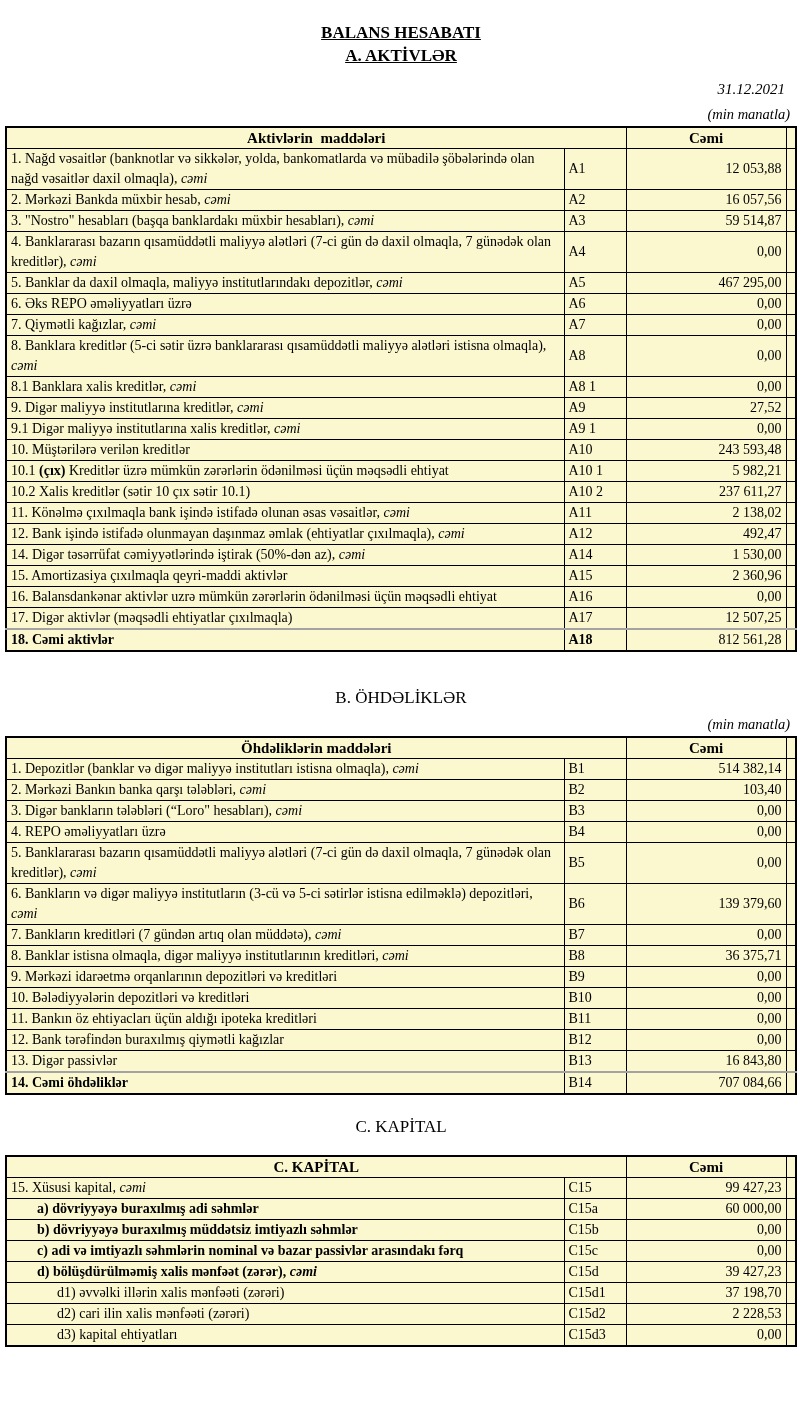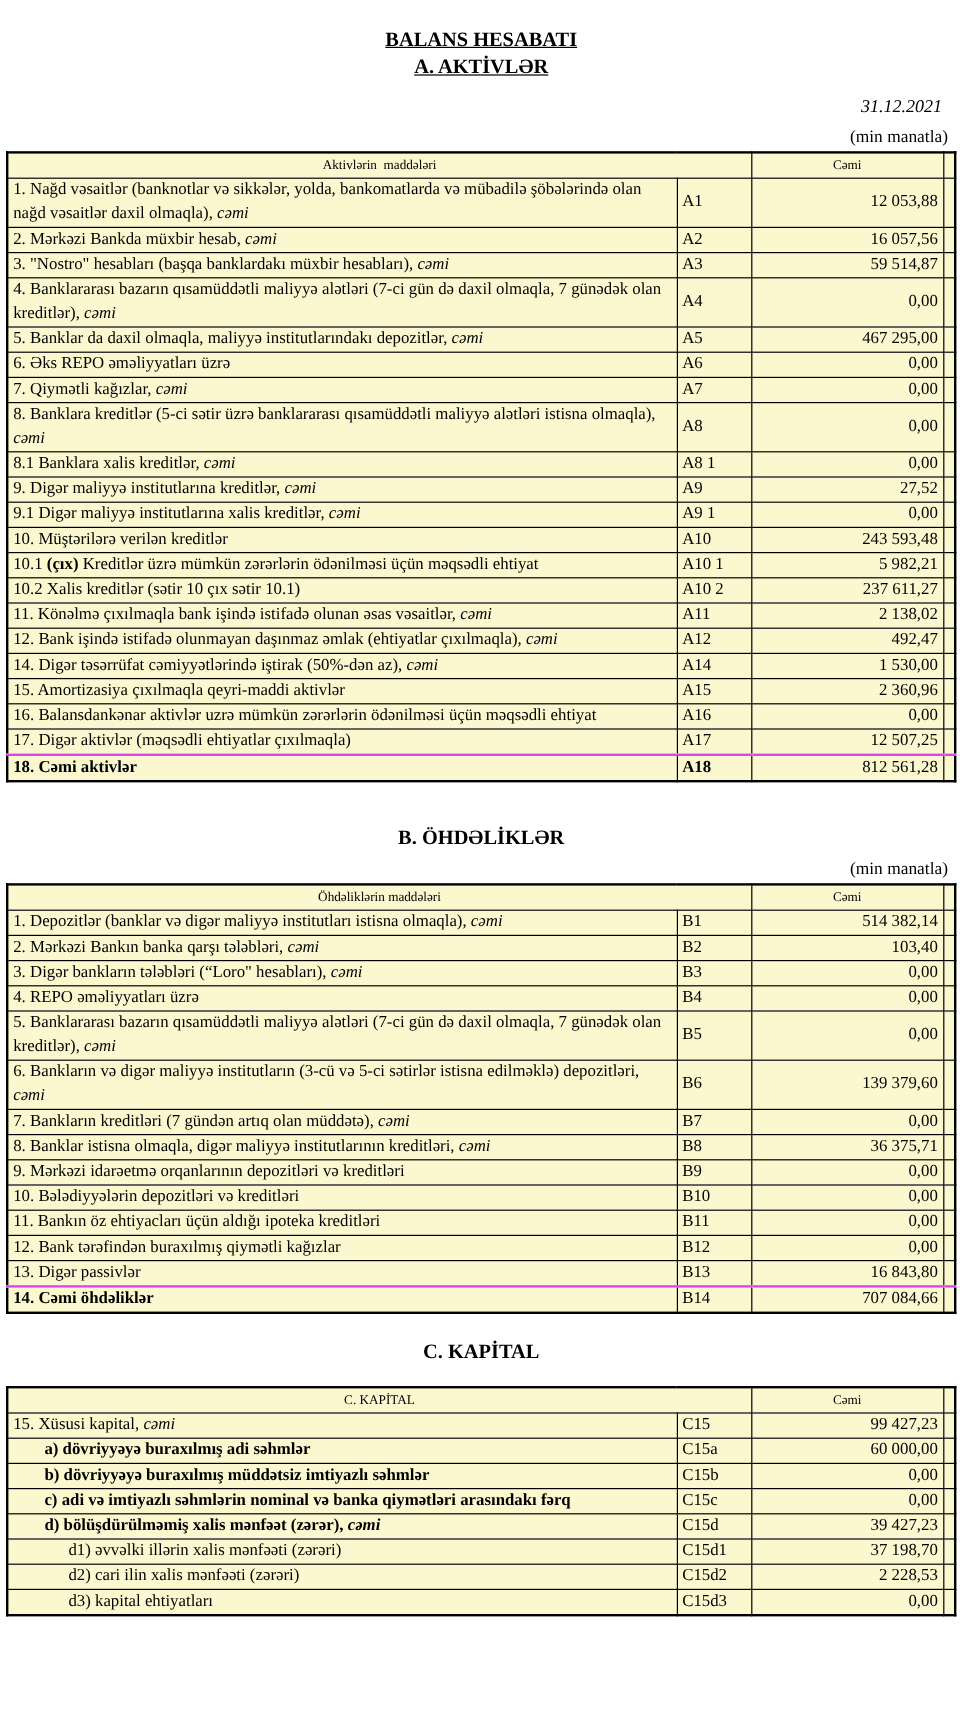--- a/index.html
+++ b/index.html
@@ -18,26 +18,27 @@
     text-decoration: underline;
   }
   .date-line {
     text-align: right;
     font-style: italic;
     font-size: 15px;
     margin: 13px 12px 0 0;
   }
   .unit-line {
     text-align: right;
+    font-style: italic;
     font-size: 14.5px;
     margin: 8px 7px 3px 0;
   }
   .section-heading {
     text-align: center;
-    font-weight: bold;
+    font-weight: normal;
     font-size: 17px;
     margin-top: 36px;
   }
   .section-heading.c { margin-top: 22px; margin-bottom: 18px; }
 
   table.sheet {
     border-collapse: collapse;
     table-layout: fixed;
     width: 792px;
     border: 2px solid #000;
@@ -46,32 +47,32 @@
     border: 1px solid #000;
     background: var(--cell-bg, #FBF8CF);
     font-size: 14px;
     line-height: 20px;
     padding: 0 4px;
     vertical-align: middle;
     overflow: hidden;
   }
   table.sheet th {
     text-align: center;
-    font-weight: normal;
-    font-size: 11px;
+    font-weight: bold;
+    font-size: 15px;
   }
   td.code { }
   td.val {
     text-align: right;
     padding-right: 5px;
     border-left: 2px solid #000;
   }
   th.total-col { border-left: 2px solid #000; }
   td.narrow, th.narrow { border-left: 2px solid #000; padding: 0; }
-  tr.total-row td { border-top: 2px solid #d946ef; }
+  tr.total-row td { border-top: 2px solid #a3a3a3; }
   .bold { font-weight: bold; }
   td.lbl i { font-style: italic; }
   td.lbl.ind1 { padding-left: 30px; font-weight: bold; }
   td.lbl.ind2 { padding-left: 50px; }
   .tbl-b { margin-top: 2px; }
 </style>
 </head>
 <body>
 
 <div class="page">
@@ -360,21 +361,21 @@
           <td class="val">60 000,00</td>
           <td class="narrow"></td>
         </tr>
         <tr>
           <td class="lbl ind1">b) dövriyyəyə buraxılmış müddətsiz imtiyazlı səhmlər</td>
           <td class="code">C15b</td>
           <td class="val">0,00</td>
           <td class="narrow"></td>
         </tr>
         <tr>
-          <td class="lbl ind1">c) adi və imtiyazlı səhmlərin nominal və banka qiymətləri arasındakı fərq</td>
+          <td class="lbl ind1">c) adi və imtiyazlı səhmlərin nominal və bazar passivlər arasındakı fərq</td>
           <td class="code">C15c</td>
           <td class="val">0,00</td>
           <td class="narrow"></td>
         </tr>
         <tr>
           <td class="lbl ind1">d) bölüşdürülməmiş xalis mənfəət (zərər), <i>cəmi</i></td>
           <td class="code">C15d</td>
           <td class="val">39 427,23</td>
           <td class="narrow"></td>
         </tr>

